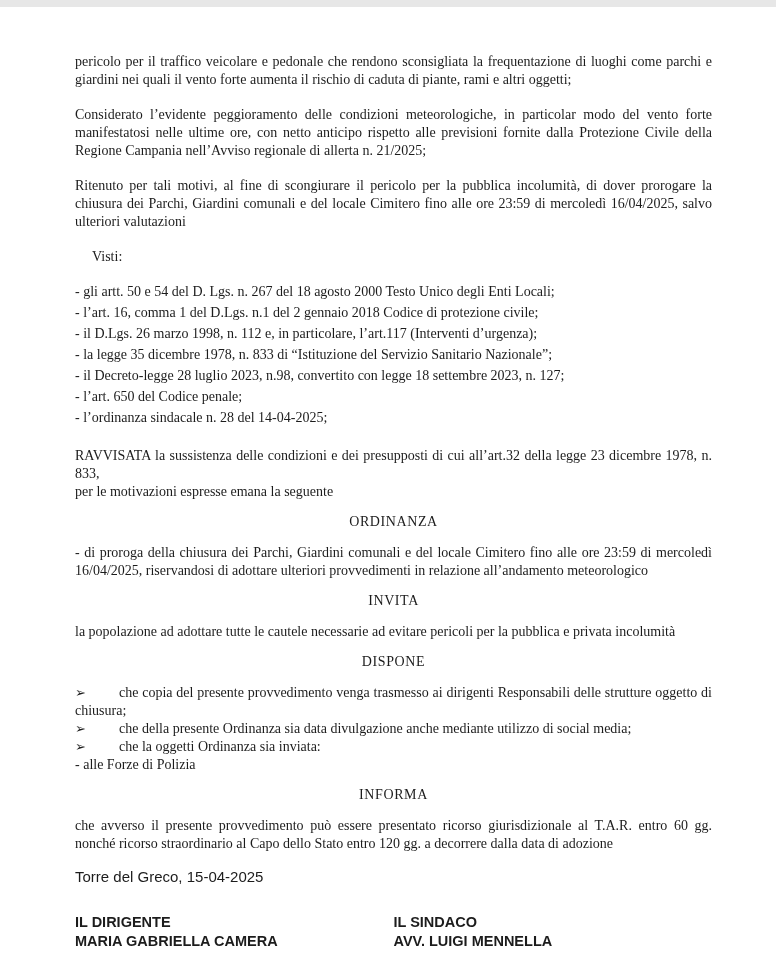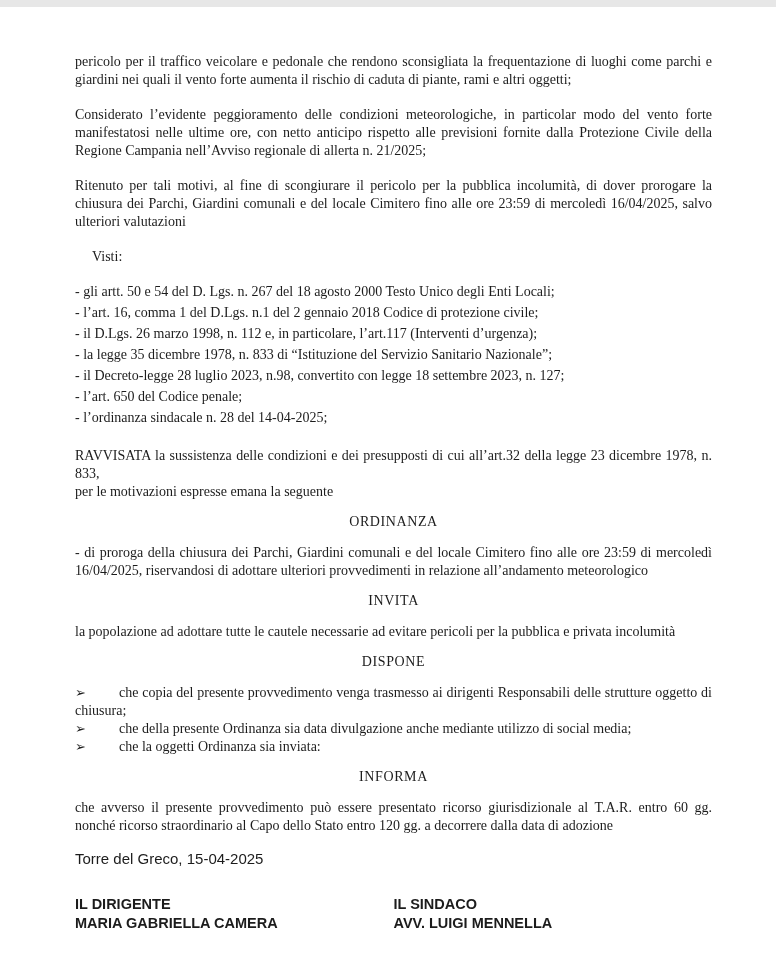--- a/index.html
+++ b/index.html
@@ -119,20 +119,21 @@
   <p class="section-heading">INVITA</p>
 
   <p class="para tight">la popolazione ad adottare tutte le cautele necessarie ad evitare pericoli per la pubblica e privata incolumità</p>
 
   <p class="section-heading">DISPONE</p>
 
   <div>
     <p class="para tight bullet-row"><span class="bullet-glyph">➢</span><span>che copia del presente provvedimento venga trasmesso ai dirigenti Responsabili delle strutture oggetto di chiusura;</span></p>
     <p class="para tight bullet-row"><span class="bullet-glyph">➢</span><span>che della presente Ordinanza sia data divulgazione anche mediante utilizzo di social media;</span></p>
     <p class="para tight bullet-row"><span class="bullet-glyph">➢</span><span>che la oggetti Ordinanza sia inviata:</span></p>
+    <p class="para tight sub-item">- alle Forze di Polizia</p>
   </div>
 
   <p class="section-heading">INFORMA</p>
 
   <p class="para tight">che avverso il presente provvedimento può essere presentato ricorso giurisdizionale al T.A.R. entro 60 gg. nonché ricorso straordinario al Capo dello Stato entro 120 gg. a decorrere dalla data di adozione</p>
 
   <p class="place-date">Torre del Greco, 15-04-2025</p>
 
   <div class="signatures">
     <div class="sig-col">

